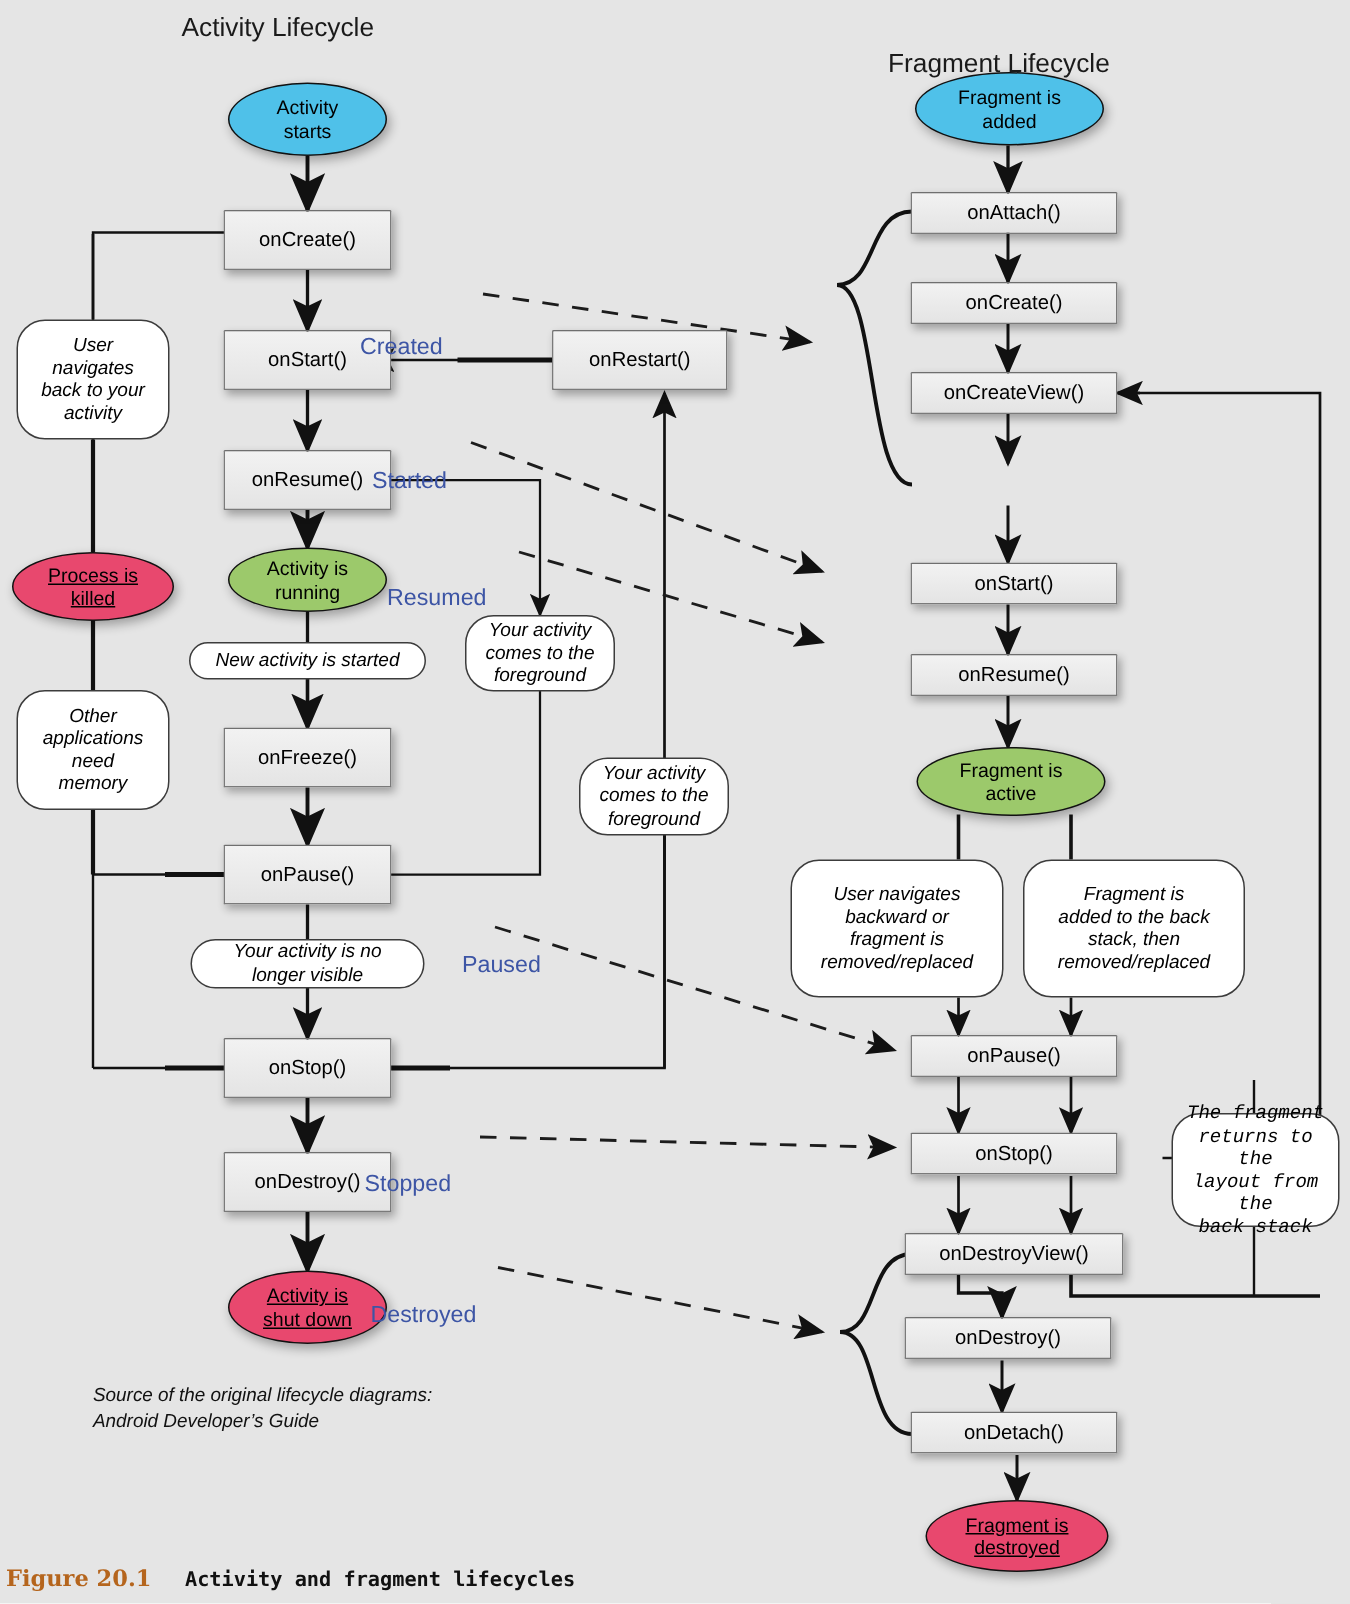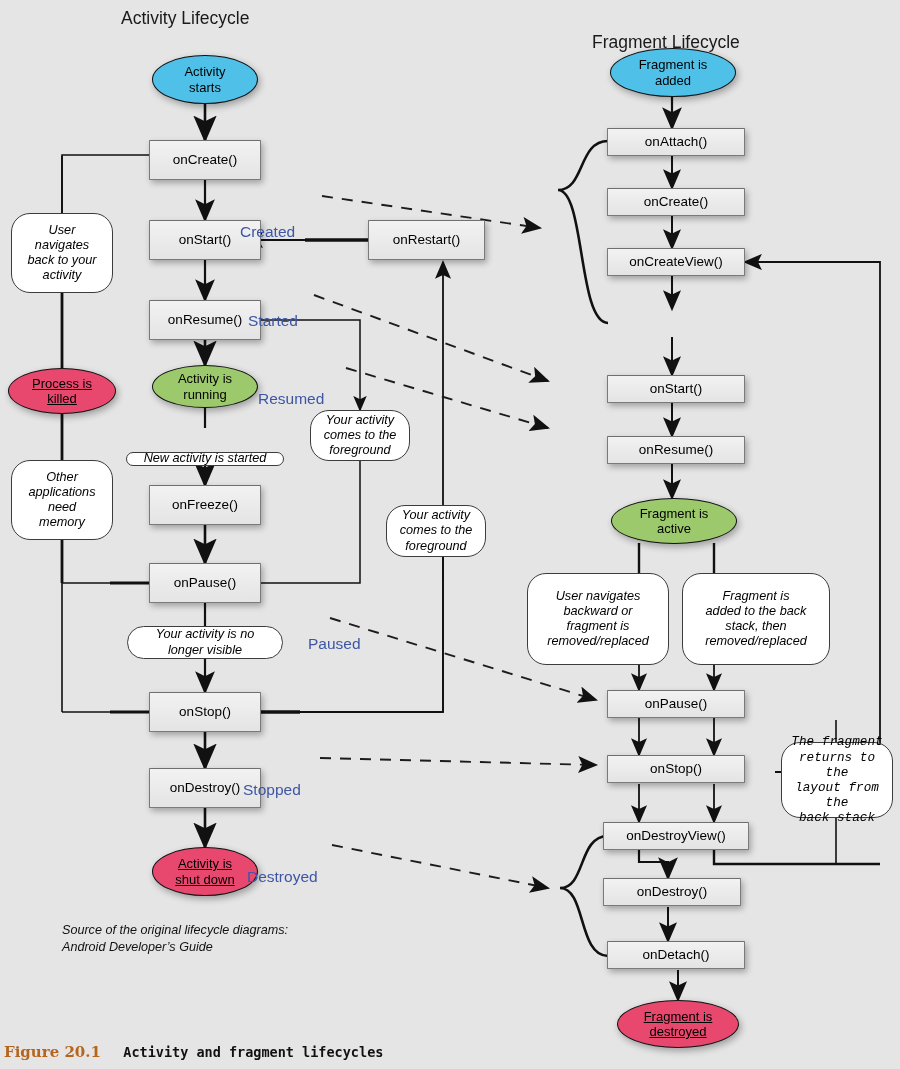--- a/index.html
+++ b/index.html
@@ -183,21 +183,21 @@
   <div class="node callout" style="left:11px;top:213px;width:102px;height:80px;white-space:pre-line;">User
 navigates
 back to your
 activity</div>
 
   <div class="node callout" style="left:11px;top:460px;width:102px;height:80px;white-space:pre-line;">Other
 applications
 need
 memory</div>
 
-  <div class="node callout oval" style="left:126px;top:452px;width:158px;height:14px;white-space:pre-line;">New activity is started</div>
+  <div class="node callout oval" style="left:126px;top:428px;width:158px;height:25px;white-space:pre-line;">New activity is started</div>
 
   <div class="node callout" style="left:310px;top:410px;width:100px;height:51px;white-space:pre-line;">Your activity
 comes to the
 foreground</div>
 
   <div class="node callout" style="left:386px;top:505px;width:100px;height:52px;white-space:pre-line;">Your activity
 comes to the
 foreground</div>
 
   <div class="node callout oval" style="left:127px;top:626px;width:156px;height:33px;white-space:pre-line;">Your activity is no

